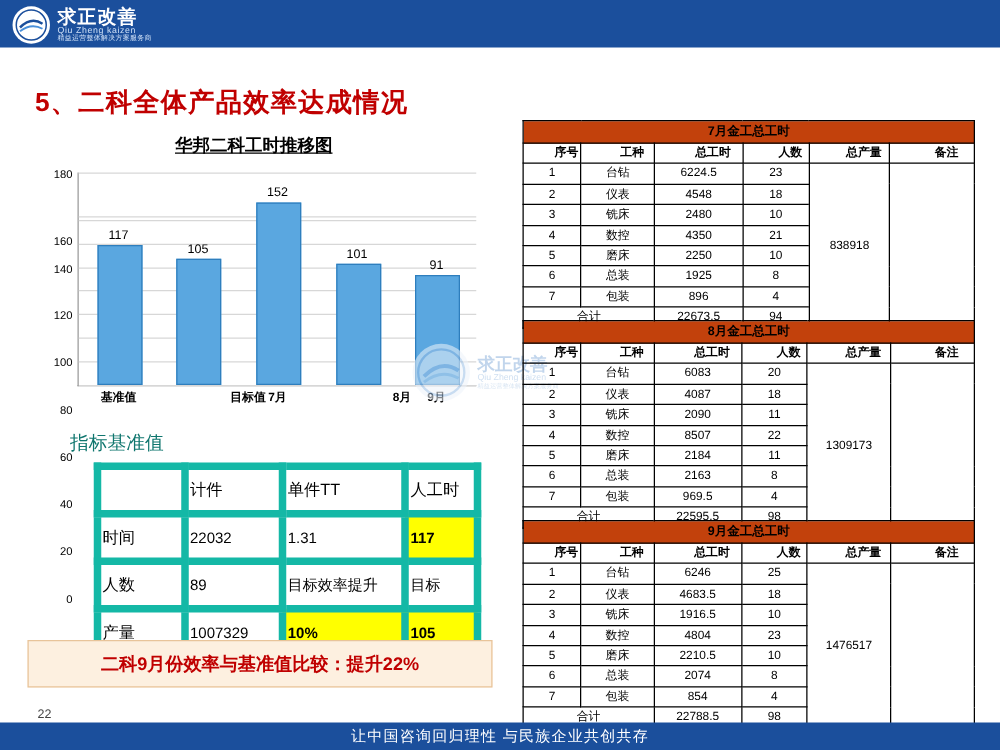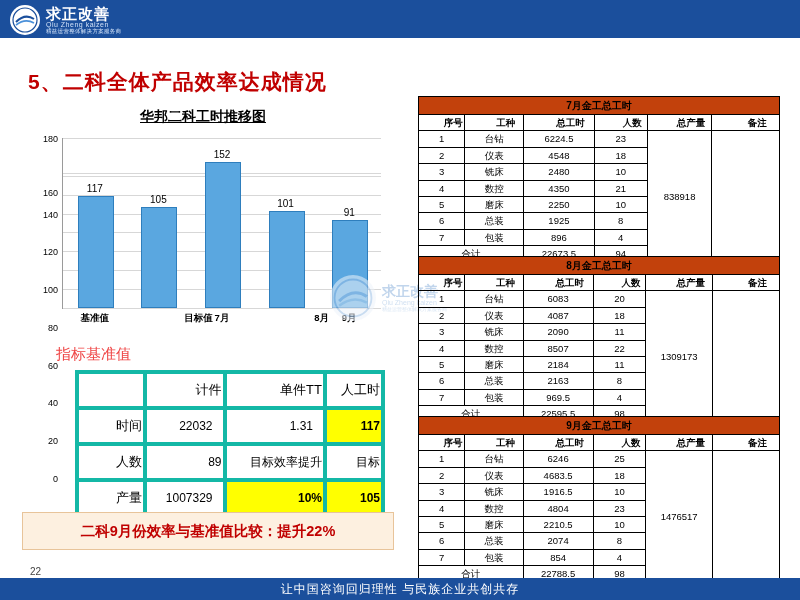--- a/index.html
+++ b/index.html
@@ -22,24 +22,24 @@
   .chart-title{position:absolute;left:140px;top:108px;font-size:14px;font-weight:bold;color:#000;text-decoration:underline;}
   .chart-box{position:absolute;left:22px;top:130px;width:370px;height:205px;}
   .plot{position:absolute;left:40px;top:8px;width:318px;height:170px;border-left:1px solid #9a9a9a;border-bottom:1px solid #9a9a9a;}
   .gl{position:absolute;left:0;width:100%;height:0;border-top:1px solid #d7d7d7;}
   .ytick{position:absolute;right:100%;margin-right:5px;transform:translateY(-50%);font-size:9px;color:#000;}
   .bar{position:absolute;bottom:0;background:#5aa7e0;border:1px solid #2e7ebd;width:34px;}
   .bval{position:absolute;transform:translateX(-50%);font-size:10px;color:#000;}
   .xlab{position:absolute;top:100%;margin-top:4px;transform:translateX(-50%);font-size:9.5px;font-weight:bold;color:#000;white-space:nowrap;}
 
   
-  .bi-caption{position:absolute;left:56px;top:345px;font-size:15px;color:#ef4444;}
+  .bi-caption{position:absolute;left:56px;top:345px;font-size:15px;color:#0f766e;}
   table{border-collapse:collapse;}
   .bi-table{position:absolute;left:75px;top:370px;width:310px;font-size:12px;}
-  .bi-table td{border:4px solid #14b8a6;height:30px;text-align:right;vertical-align:middle;}
+  .bi-table td{border:6px solid #14b8a6;height:30px;text-align:left;vertical-align:middle;}
   .bi-table .hd{font-size:13px;}
   .bi-table .rowhd{font-size:13px;width:62px;}
   .yellow{background:#ffff00;font-weight:bold;}
   .num-right{text-align:right;padding-right:10px;}
 
   
   .callout{position:absolute;left:22px;top:512px;width:370px;height:36px;background:#fdf0e0;border:1px solid #e8c49a;display:flex;align-items:center;justify-content:center;}
   .callout span{color:#c00000;font-size:14.5px;font-weight:bold;}
 
   .pagenum{position:absolute;left:30px;top:566px;font-size:10px;color:#444;}

